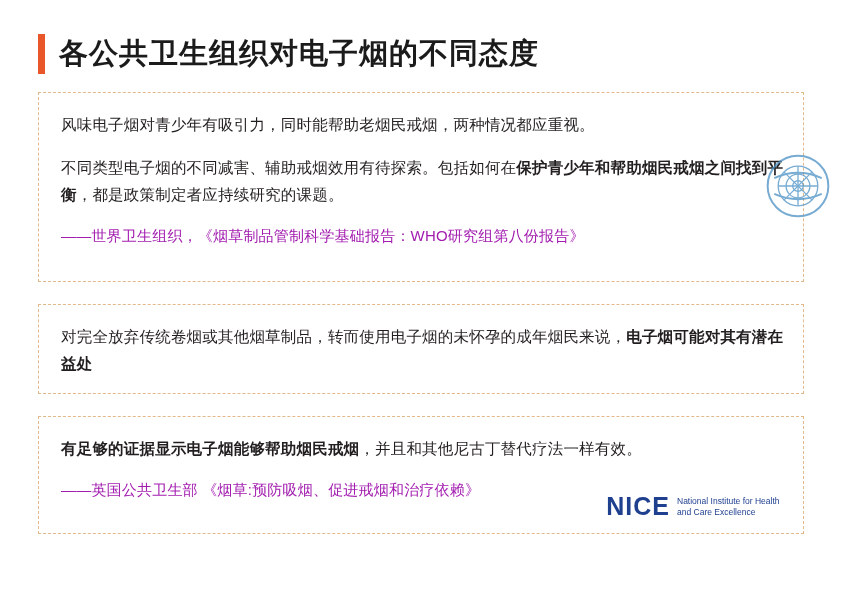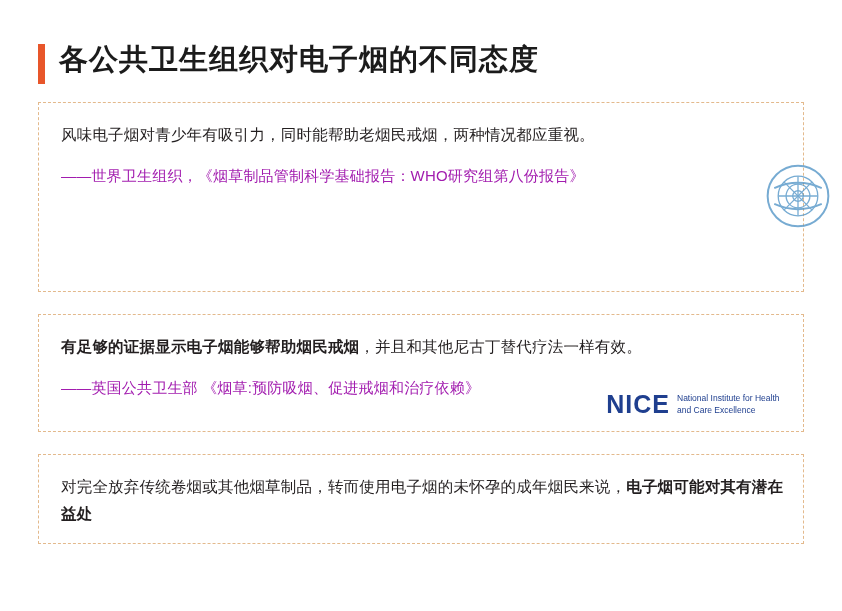--- a/index.html
+++ b/index.html
@@ -20,22 +20,22 @@
     position: relative;
     width: 842px;
     height: 611px;
     box-sizing: border-box;
     padding: 0 38px;
   }
 
   
   .title-row {
     display: flex;
-    align-items: flex-start;
-    padding-top: 44px;
+    align-items: center;
+    padding-top: 34px;
     padding-bottom: 18px;
   }
   .title-bar {
     width: 7px;
     height: 40px;
     background: #e8562a;
     margin-right: 14px;
     flex: 0 0 auto;
   }
   .title-text {
@@ -126,47 +126,50 @@
 
   <div class="title-row">
     <div class="title-bar"></div>
     <div class="title-text">各公共卫生组织对电子烟的不同态度</div>
   </div>
 
   <div class="quote-block" id="block-who">
     <p class="q-para">
       <span>风味电子烟对青少年有吸引力，同时能帮助老烟民戒烟，两种情况都应重视。</span>
     </p>
+    <p class="q-para">
+      <span>不同类型电子烟的不同减害、辅助戒烟效用有待探索。包括如何在</span><b>保护青少年和帮助烟民戒烟之间找到平衡</b><span>，都是政策制定者应持续研究的课题。</span>
+    </p>
     <p class="q-source">——世界卫生组织，《烟草制品管制科学基础报告：WHO研究组第八份报告》</p>
 
     <svg class="logo-un" viewBox="0 0 100 100">
       <circle cx="50" cy="50" r="46" fill="none" stroke="#4a90c4" stroke-width="3"></circle>
       <circle cx="50" cy="50" r="30" fill="none" stroke="#4a90c4" stroke-width="2"></circle>
       <circle cx="50" cy="50" r="18" fill="none" stroke="#4a90c4" stroke-width="2"></circle>
       <circle cx="50" cy="50" r="8" fill="none" stroke="#4a90c4" stroke-width="2"></circle>
       <line x1="50" y1="20" x2="50" y2="80" stroke="#4a90c4" stroke-width="2"></line>
       <line x1="20" y1="50" x2="80" y2="50" stroke="#4a90c4" stroke-width="2"></line>
       <line x1="29" y1="29" x2="71" y2="71" stroke="#4a90c4" stroke-width="2"></line>
       <line x1="71" y1="29" x2="29" y2="71" stroke="#4a90c4" stroke-width="2"></line>
       <path d="M14 62 Q50 78 86 62" fill="none" stroke="#4a90c4" stroke-width="3"></path>
       <path d="M14 38 Q50 22 86 38" fill="none" stroke="#4a90c4" stroke-width="3"></path>
     </svg>
   </div>
 
+  <div class="quote-block" id="block-nhs">
+    <p class="q-para">
+      <span>对完全放弃传统卷烟或其他烟草制品，转而使用电子烟的未怀孕的成年烟民来说，</span><b>电子烟可能对其有潜在益处</b>
+    </p>
+  </div>
+
   <div class="quote-block" id="block-phe">
     <p class="q-para bold">
       <b>有足够的证据显示电子烟能够帮助烟民戒烟</b><span style="font-weight:normal">，并且和其他尼古丁替代疗法一样有效。</span>
     </p>
     <p class="q-source">——英国公共卫生部 《烟草:预防吸烟、促进戒烟和治疗依赖》</p>
 
     <div class="logo-nice">
       <div class="nice-word">NICE</div>
       <div class="nice-sub">National Institute for Health and Care Excellence</div>
     </div>
   </div>
 
-  <div class="quote-block" id="block-nhs">
-    <p class="q-para">
-      <span>对完全放弃传统卷烟或其他烟草制品，转而使用电子烟的未怀孕的成年烟民来说，</span><b>电子烟可能对其有潜在益处</b>
-    </p>
-  </div>
-
 </div>
 
 </body></html>

